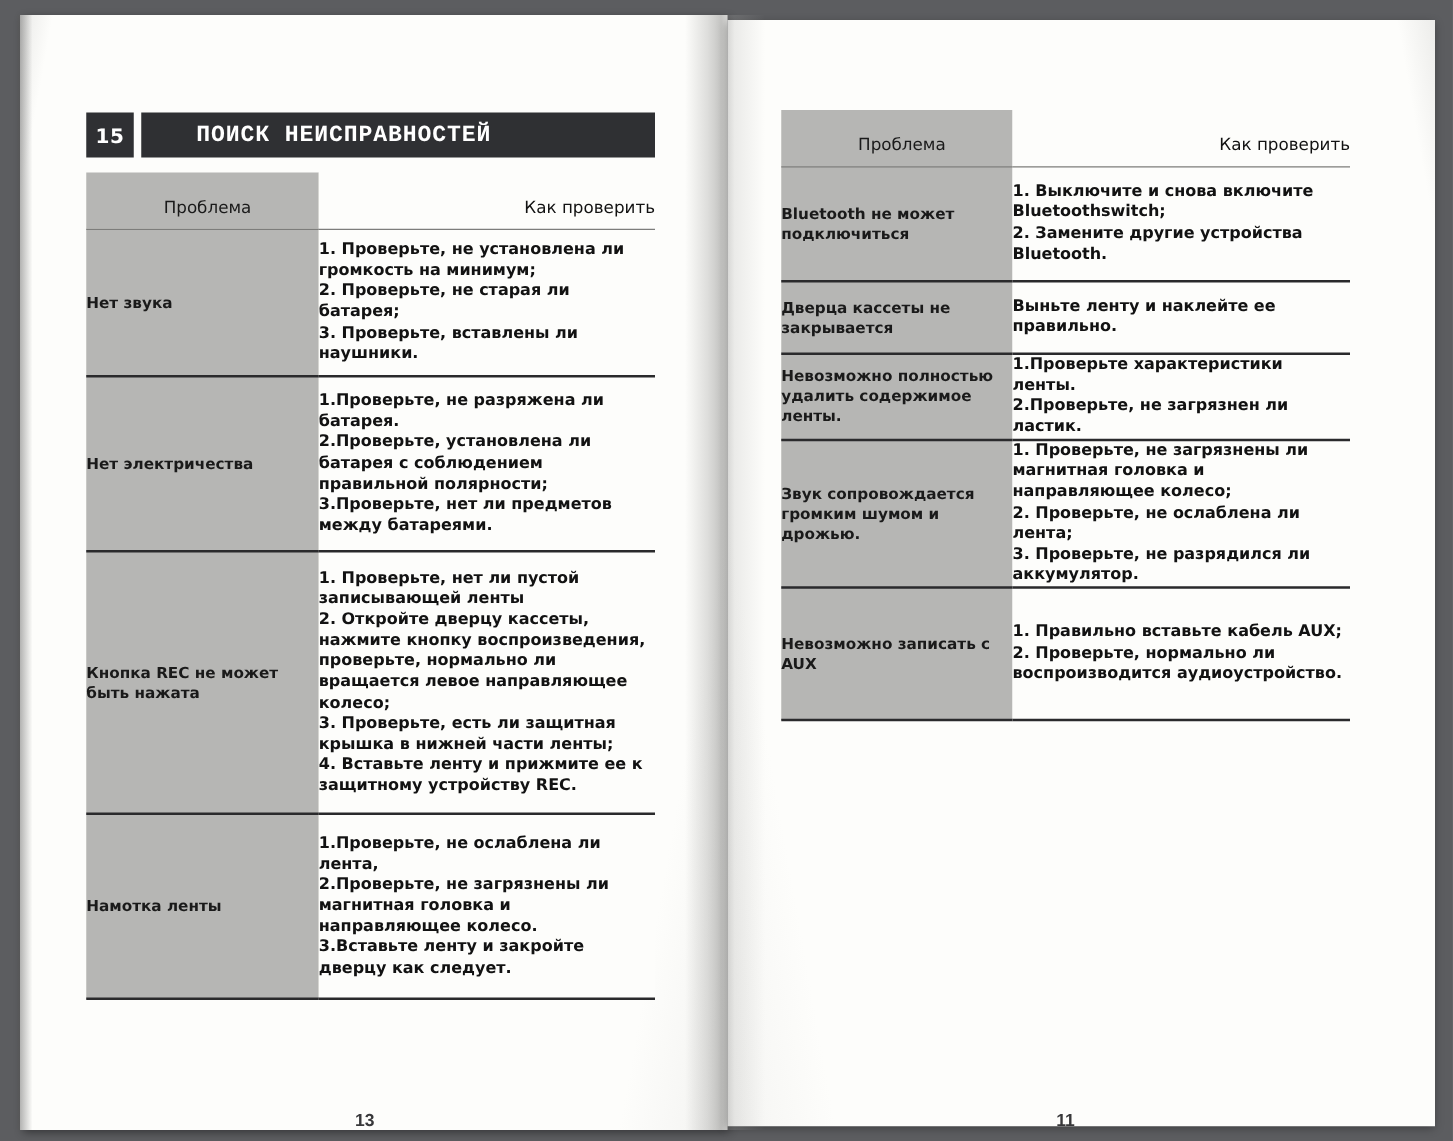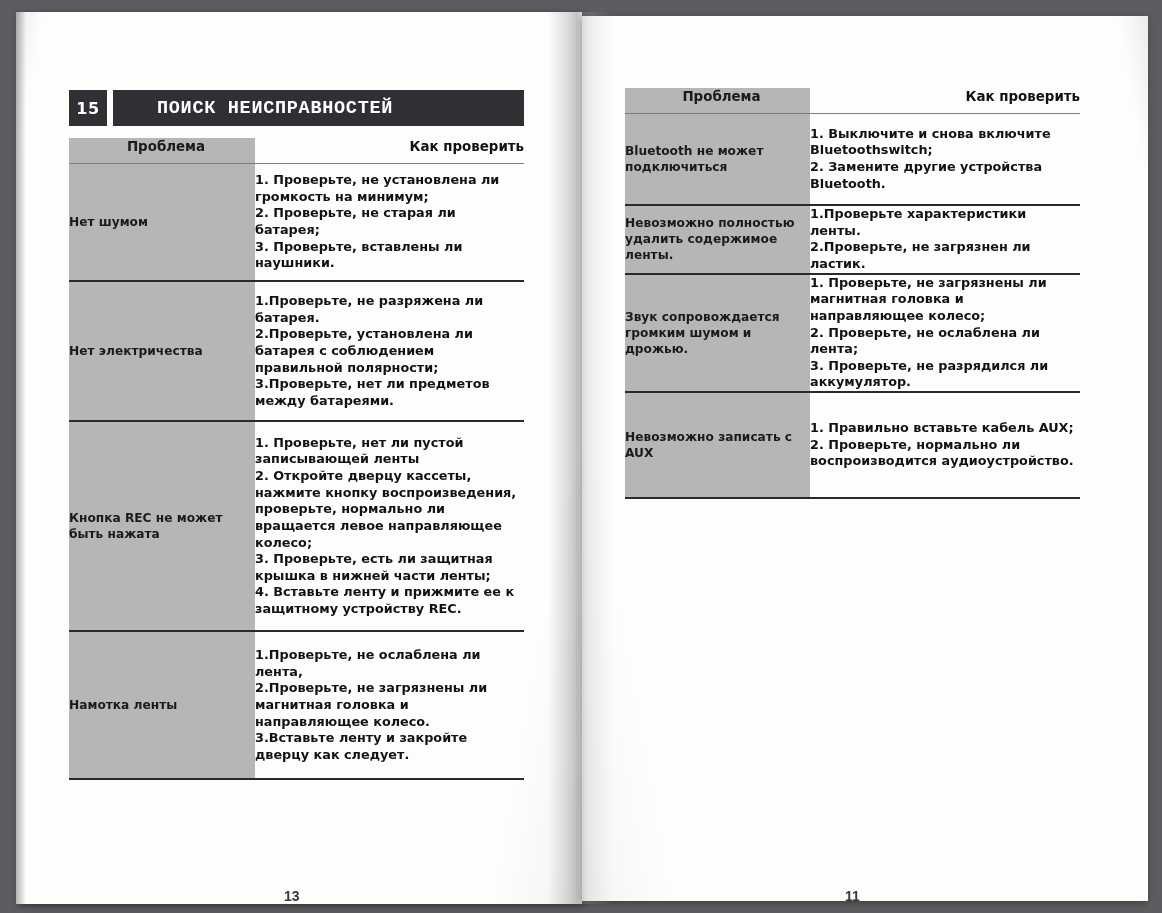--- a/index.html
+++ b/index.html
@@ -122,23 +122,23 @@
     background: #fdfdfb;
     color: #121212;
     font-size: 12.8px;
     font-weight: 700;
     line-height: 1.30;
     padding: 6px 4px 6px 11px;
     box-sizing: border-box;
   }
   .hdr .c-prob, .hdr .c-check {
     font-size: 13.4px;
-    font-weight: bold;
+    font-weight: normal;
     text-align: center;
-    padding-top: 0;
+    padding-top: 20px;
     padding-bottom: 7px;
   }
   .hdr .c-prob { text-align: center; padding-left: 8px; }
   .hdr .c-check { text-align: right; padding-left: 0; }
 
   .rule-top td { border-top: 2.4px solid #2a2a2c; }
   .rule-thin td { border-top: 1.3px solid #7d7d7b; }
   .rule-bottom td { border-bottom: 2.4px solid #2a2a2c; }
 
   .nowrap-pre { white-space: pre-line; }
@@ -172,21 +172,21 @@
       <col style="width:186px">
       <col style="width:269px">
     </colgroup>
     <tbody>
       <tr class="hdr rule-bottom">
         <th class="c-prob">Проблема</th>
         <th class="c-check">Как проверить</th>
       </tr>
 
       <tr class="rule-thin" style="height:118px">
-        <td class="c-prob">Нет шумом</td>
+        <td class="c-prob">Нет звука</td>
         <td class="c-check nowrap-pre">1. Проверьте, не установлена ли громкость на минимум;
 2. Проверьте, не старая ли батарея;
 3. Проверьте, вставлены ли наушники.</td>
       </tr>
 
       <tr class="rule-top" style="height:140px">
         <td class="c-prob">Нет электричества</td>
         <td class="c-check nowrap-pre">1.Проверьте, не разряжена ли батарея.
 2.Проверьте, установлена ли батарея с соблюдением правильной полярности;
 3.Проверьте, нет ли предметов между батареями.</td>
@@ -223,20 +223,24 @@
         <th class="c-prob">Проблема</th>
         <th class="c-check">Как проверить</th>
       </tr>
 
       <tr class="rule-thin" style="height:92px">
         <td class="c-prob">Bluetooth не может подключиться</td>
         <td class="c-check nowrap-pre">1. Выключите и снова включите Bluetoothswitch;
 2. Замените другие устройства Bluetooth.</td>
       </tr>
 
+      <tr class="rule-top" style="height:58px">
+        <td class="c-prob">Дверца кассеты не закрывается</td>
+        <td class="c-check nowrap-pre">Выньте ленту и наклейте ее правильно.</td>
+      </tr>
 
       <tr class="rule-top" style="height:66px">
         <td class="c-prob">Невозможно полностью удалить содержимое ленты.</td>
         <td class="c-check nowrap-pre">1.Проверьте характеристики ленты.
 2.Проверьте, не загрязнен ли ластик.</td>
       </tr>
 
       <tr class="rule-top" style="height:116px">
         <td class="c-prob">Звук сопровождается громким шумом и дрожью.</td>
         <td class="c-check nowrap-pre">1. Проверьте, не загрязнены ли магнитная головка и направляющее колесо;

